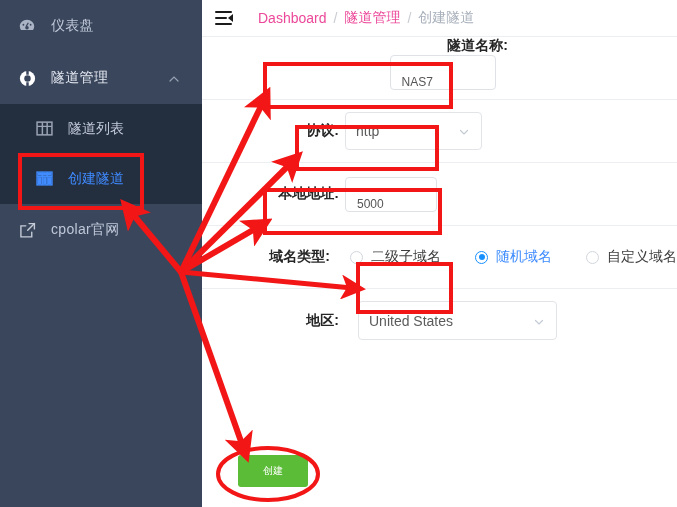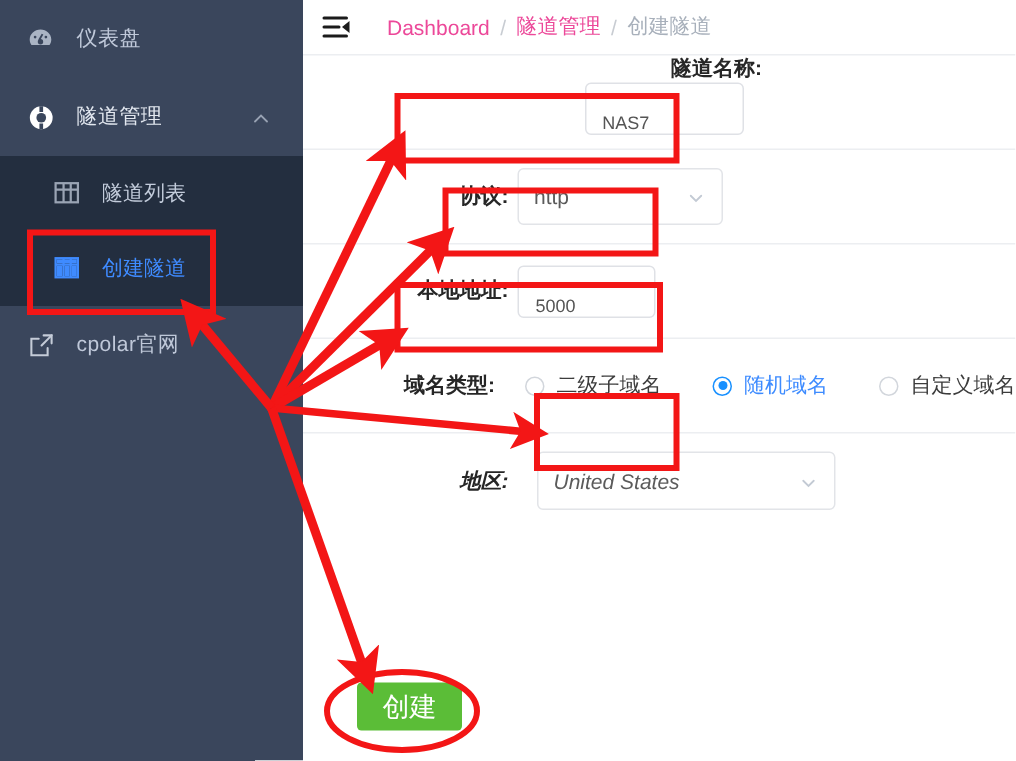--- a/index.html
+++ b/index.html
@@ -139,21 +139,21 @@
     content: ""; width: 6px; height: 6px; border-radius: 50%; background: #1890ff;
   }
   .radio .rlabel { font-size: 14px; color: #3c3c3c; }
   .radio.sel .rlabel { color: #3d8bff; }
 
   .create-btn {
     position: absolute;
     left: 36px; top: 455px;
     width: 70px; height: 32px;
     background: #5bbd37;
-    color: #fff; font-size: 18px;
+    color: #fff; font-size: 10px;
     border: none; border-radius: 3px;
     display: flex; align-items: center; justify-content: center;
     cursor: pointer;
   }
 
   
   #anno { position: absolute; left: 0; top: 0; width: 677px; height: 507px; pointer-events: none; }
 </style>
 </head>
 <body>
@@ -287,21 +287,21 @@
             <span class="dot"></span>
             <span class="rlabel">随机域名</span>
           </div>
           <div class="radio" style="margin-right:0;">
             <span class="dot"></span>
             <span class="rlabel">自定义域名</span>
           </div>
         </div>
       </div>
 
-      <div class="row noborder" style="height:63px;font-style:italic;">
+      <div class="row noborder" style="height:63px;">
         <div class="fld-label" style="width:137px;">地区:</div>
         <div class="select" style="margin-left:19px;width:199px;height:39px;">
           <span>United States</span>
           <span class="caret">
             <svg width="12" height="12" viewBox="0 0 12 12">
               <path d="M2.5 4.5 L6 8 L9.5 4.5" stroke="#c3cad4" stroke-width="1.2" fill="none" stroke-linecap="round"></path>
             </svg>
           </span>
         </div>
       </div>

